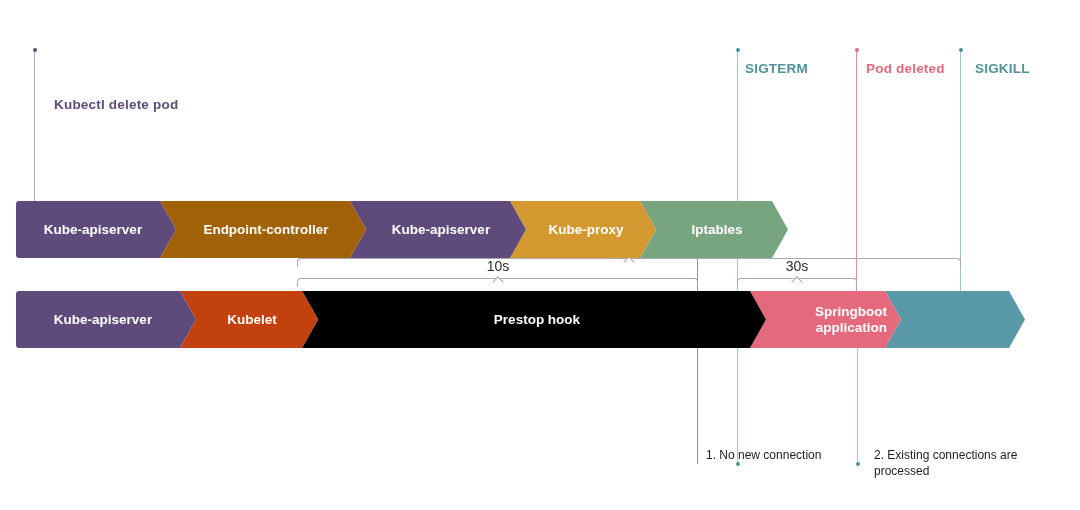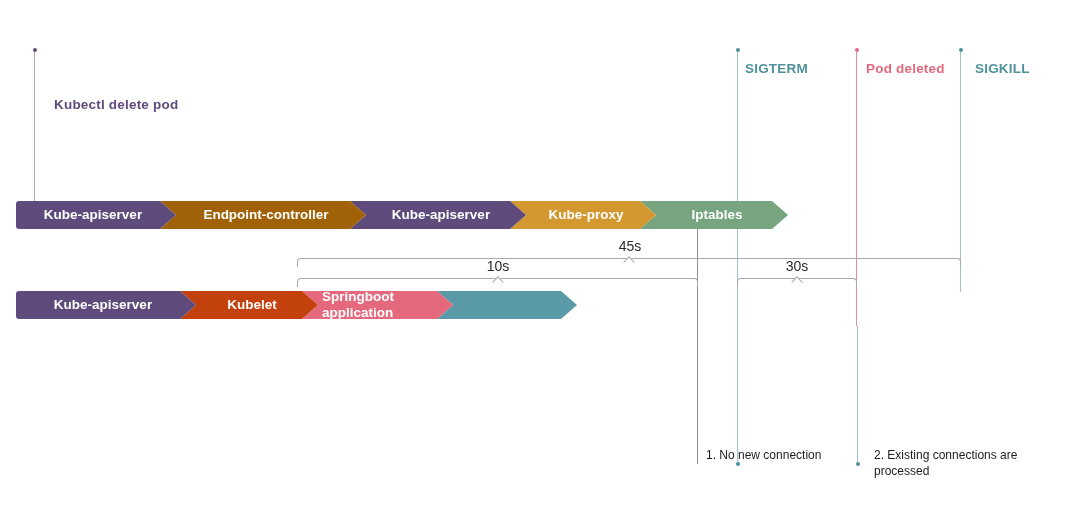--- a/index.html
+++ b/index.html
@@ -48,26 +48,26 @@
     position: absolute;
     height: 40px;
     display: flex;
     align-items: stretch;
   }
   .chev {
     position: relative;
     display: flex;
     align-items: center;
     justify-content: center;
-    height: 28px;
+    height: 57px;
     color: #ffffff;
     font-size: 13.5px;
     font-weight: bold;
     line-height: 1.15;
-    text-align: left;
+    text-align: right;
     padding-left: 6px;
     padding-right: 12px;
     margin-right: -16px;
     clip-path: polygon(0 0, calc(100% - 16px) 0, 100% 50%, calc(100% - 16px) 100%, 0 100%);
   }
   .chev.notch {
     clip-path: polygon(0 0, calc(100% - 16px) 0, 100% 50%, calc(100% - 16px) 100%, 0 100%, 16px 50%);
     padding-left: 18px;
   }
   .chev.plain-left {
@@ -176,20 +176,23 @@
   </div>
   <div class="bracket-label" style="left:776px; top:258px; width:42px;">30s</div>
 
   <div class="arrow-row" style="left:16px; top:291px;">
     <div class="chev plain-left" style="width:180px; background:#5e4b7b; z-index:5;">
       <span>Kube-apiserver</span>
     </div>
     <div class="chev notch" style="width:138px; background:#c2410c; z-index:4;">
       <span>Kubelet</span>
     </div>
+    <div class="chev notch" style="width:464px; background:#000000; z-index:3;">
+      <span>Prestop hook</span>
+    </div>
     <div class="chev notch" style="width:151px; background:#e4697c; z-index:2; padding-left:20px; padding-right:14px;">
       <span>Springboot application</span>
     </div>
     <div class="chev notch" style="width:140px; background:#5a9aa8; z-index:1;">
       <span></span>
     </div>
   </div>
 
   <div class="footnote" style="left:706px; top:447px; width:150px;">1. No new connection</div>
   <div class="footnote" style="left:874px; top:447px; width:180px;">2. Existing connections are processed</div>

